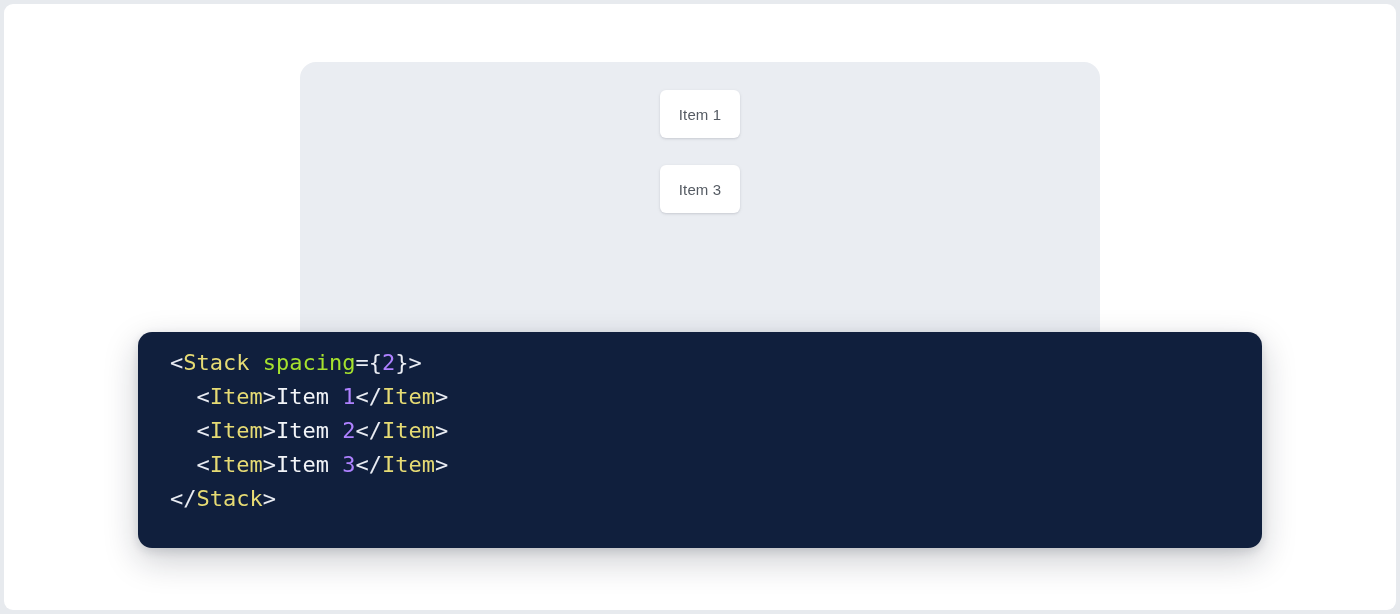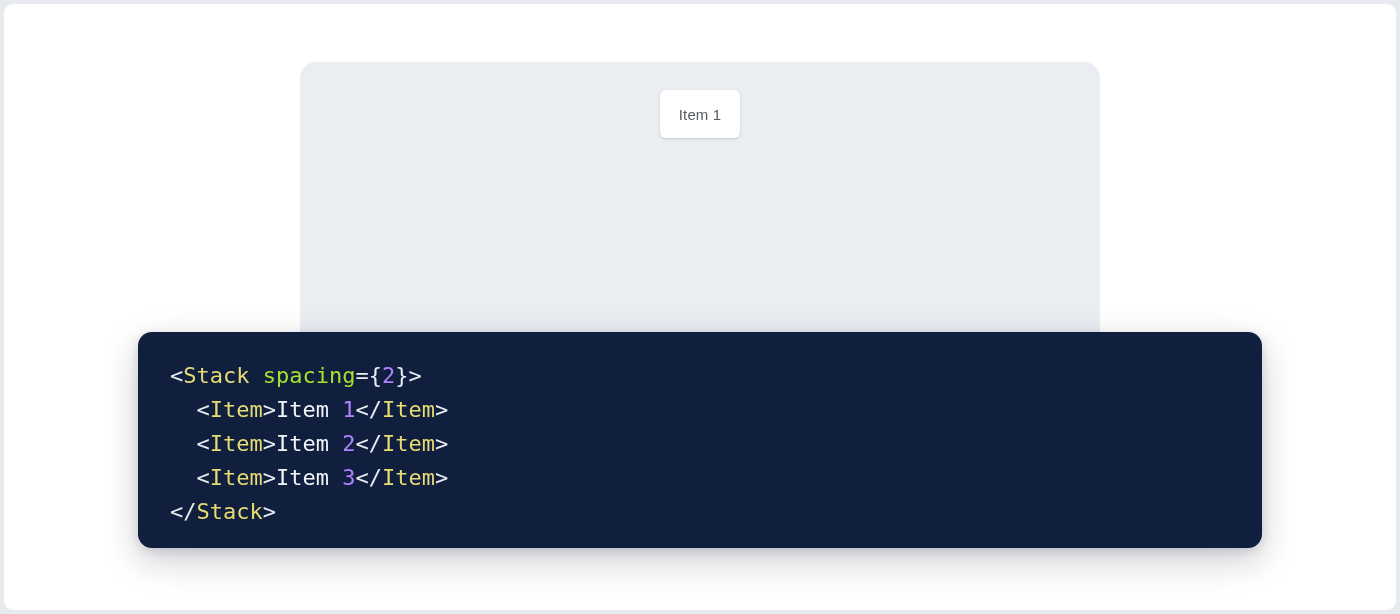--- a/index.html
+++ b/index.html
@@ -72,21 +72,21 @@
     position: absolute;
     left: 134px;   
     top: 328px;    
     width: 1124px;
     height: 216px;
     background: #101f3d;
     border-radius: 14px;
     box-shadow: 0 12px 34px rgba(16, 24, 40, 0.22),
                 0 3px 10px rgba(16, 24, 40, 0.12);
     box-sizing: border-box;
-    padding: 27px 32px;
+    padding: 14px 32px;
     overflow: hidden;
   }
 
   .code-pre {
     margin: 0;
     font-family: "DejaVu Sans Mono", "Liberation Mono", monospace;
     font-size: 22px;
     line-height: 34px;
     color: #e9ecf3;
     white-space: pre;
@@ -103,20 +103,23 @@
 <body>
 
 <div class="page-card">
 
   <div class="preview-panel">
     <div class="stack" id="stack-container">
 
         <div class="stack-item">
           <span>Item 1</span>
         </div>
+        <div class="stack-item">
+          <span>Item 3</span>
+        </div>
       </div>
   </div>
 
   <div class="code-block">
     <pre class="code-pre" id="code-pre"><span class="tok-punct">&lt;</span><span class="tok-tag">Stack</span><span class="tok-punct"> </span><span class="tok-attr">spacing</span><span class="tok-punct">={</span><span class="tok-num">2</span><span class="tok-punct">}&gt;</span>
 <span class="tok-punct">  &lt;</span><span class="tok-tag">Item</span><span class="tok-punct">&gt;</span><span class="tok-text">Item </span><span class="tok-num">1</span><span class="tok-punct">&lt;/</span><span class="tok-tag">Item</span><span class="tok-punct">&gt;</span>
 <span class="tok-punct">  &lt;</span><span class="tok-tag">Item</span><span class="tok-punct">&gt;</span><span class="tok-text">Item </span><span class="tok-num">2</span><span class="tok-punct">&lt;/</span><span class="tok-tag">Item</span><span class="tok-punct">&gt;</span>
 <span class="tok-punct">  &lt;</span><span class="tok-tag">Item</span><span class="tok-punct">&gt;</span><span class="tok-text">Item </span><span class="tok-num">3</span><span class="tok-punct">&lt;/</span><span class="tok-tag">Item</span><span class="tok-punct">&gt;</span>
 <span class="tok-punct">&lt;/</span><span class="tok-tag">Stack</span><span class="tok-punct">&gt;</span></pre>
   </div>

